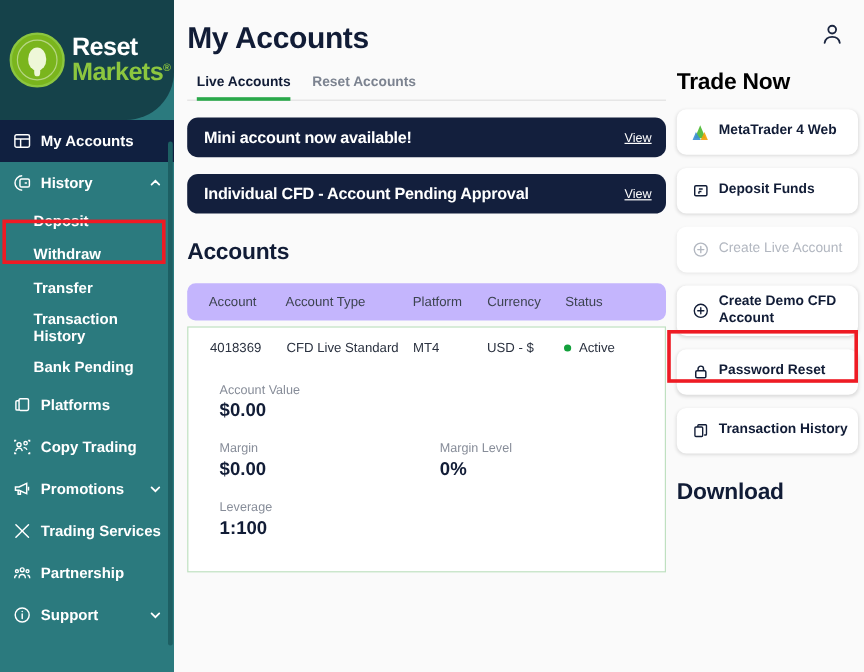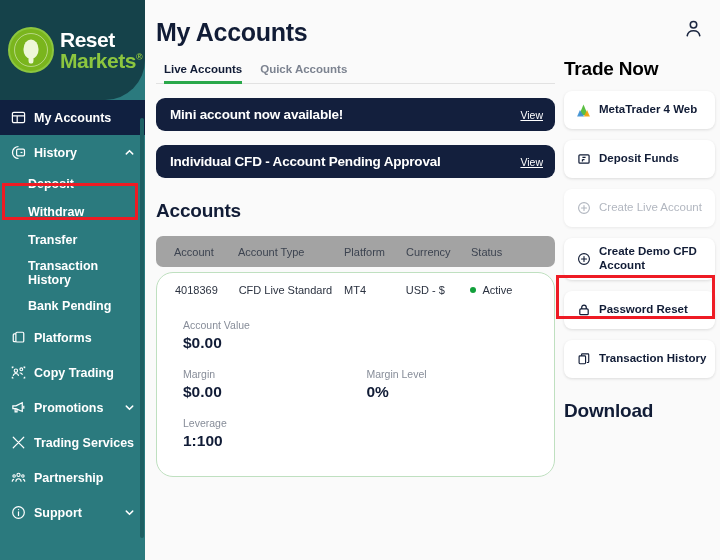--- a/index.html
+++ b/index.html
@@ -163,30 +163,30 @@
   }
 
   .section-title {
     font-size: 19px; font-weight: 700; color: #111c36;
     margin-top: 22px; letter-spacing: -0.2px;
   }
 
   .tbl { margin-top: 14px; }
   .tbl-head {
     display: flex; align-items: center;
-    background: #a3a3a3;
+    background: #c4b5fd;
     border-radius: 7px;
     height: 31px;
     font-size: 11px; color: #3c4350;
     padding: 0 4px;
   }
   .tbl-card {
     background: #ffffff;
     border: 1px solid #bfe0c0;
-    border-radius: 17px;
+    border-radius: 0;
     margin-top: 5px;
     padding: 0 4px 10px 4px;
   }
   .tbl-row {
     display: flex; align-items: center;
     height: 34px;
     font-size: 11px; color: #2b3240;
     padding: 0;
   }
   .c-acct  { width: 78px; padding-left: 14px; }
@@ -388,21 +388,21 @@
     </div>
 
     <div class="content">
 
       <div class="left-col">
 
         <div class="page-title">My Accounts</div>
 
         <div class="tabs">
           <div class="tab active">Live Accounts</div>
-          <div class="tab">Quick Accounts</div>
+          <div class="tab">Reset Accounts</div>
         </div>
 
         <div class="banner">
           <span class="banner-text">Mini account now available!</span>
           <span class="banner-link">View</span>
         </div>
 
         <div class="banner">
           <span class="banner-text">Individual CFD - Account Pending Approval</span>
           <span class="banner-link">View</span>

